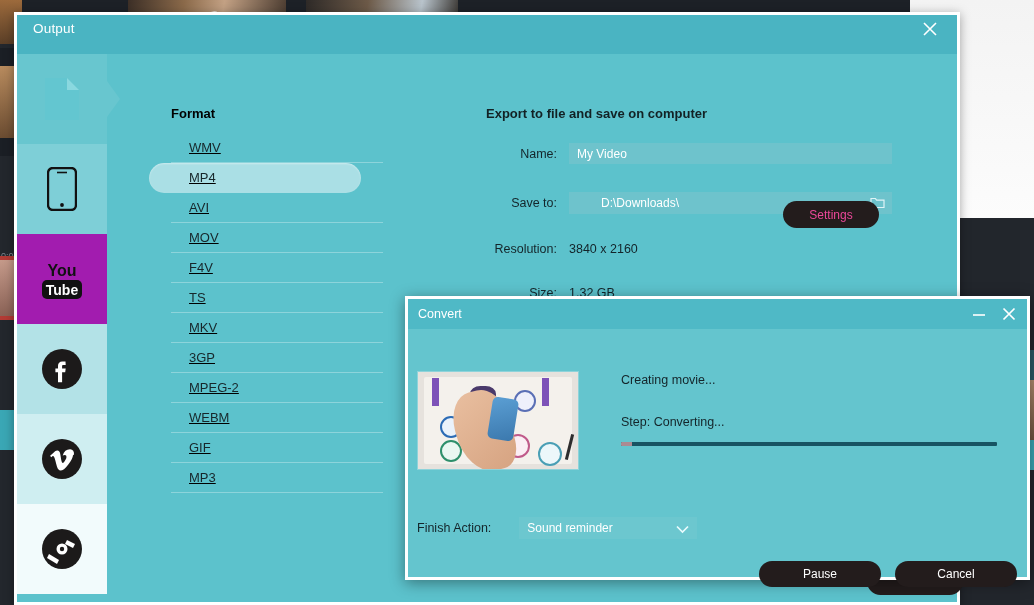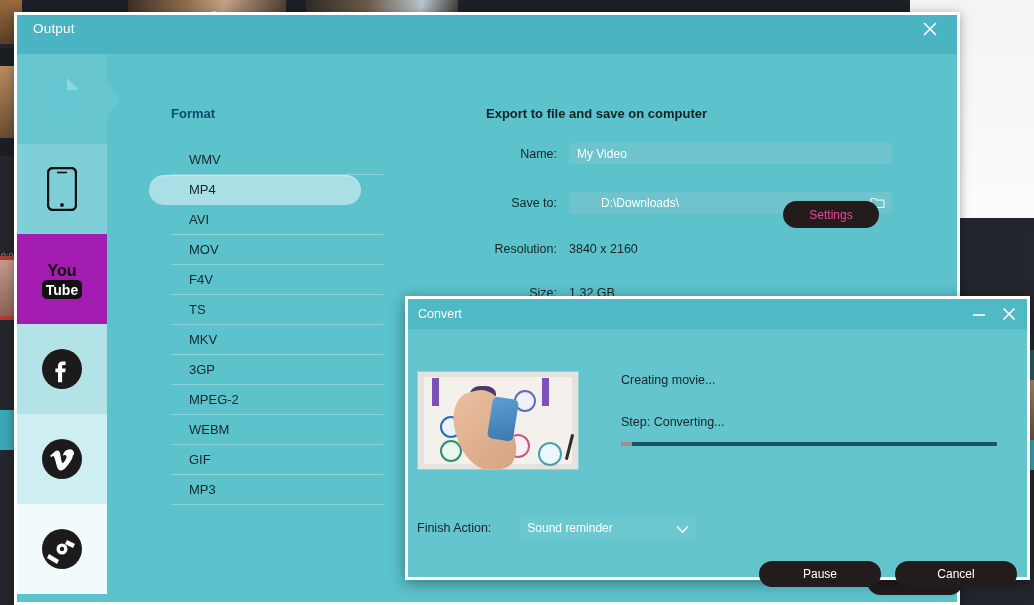--- a/index.html
+++ b/index.html
@@ -105,23 +105,23 @@
     border-bottom: 18px solid transparent;
     border-left: 13px solid #68c6cf;
   }
   .side-icon { display: flex; align-items: center; justify-content: center; }
 
   
   .out-format {
     width: 320px; padding: 52px 0 0 64px; position: relative;
   }
   .format-heading {
-    font-size: 13px; font-weight: bold; color: #0c4a6e; margin-bottom: 24px;
-  }
-  .format-list { width: 212px; position: relative; }
+    font-size: 13px; font-weight: bold; color: #000000; margin-bottom: 12px;
+  }
+  .format-list { width: 212px; position: relative; text-decoration: underline; }
   .format-item {
     position: relative; height: 30px; display: flex; align-items: center;
     padding-left: 18px; font-size: 13px; color: #17272b; cursor: pointer;
     border-bottom: 1px solid rgba(255,255,255,.30);
   }
   .format-item.selected {
     background: #aadfe5; border-radius: 16px; border-bottom: 1px solid transparent;
     margin-left: -22px; padding-left: 40px; width: 212px;
     box-shadow: 0 1px 2px rgba(255,255,255,.4) inset;
   }

